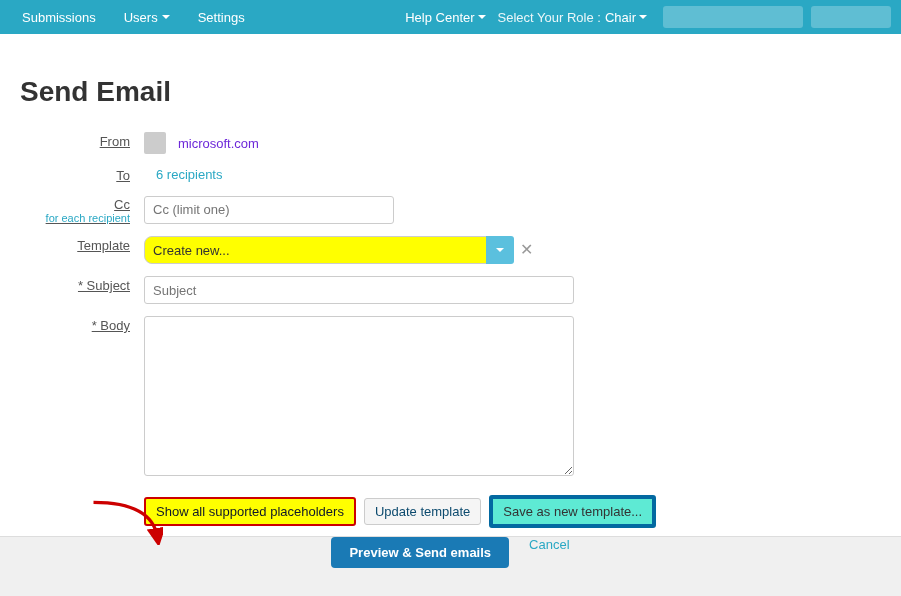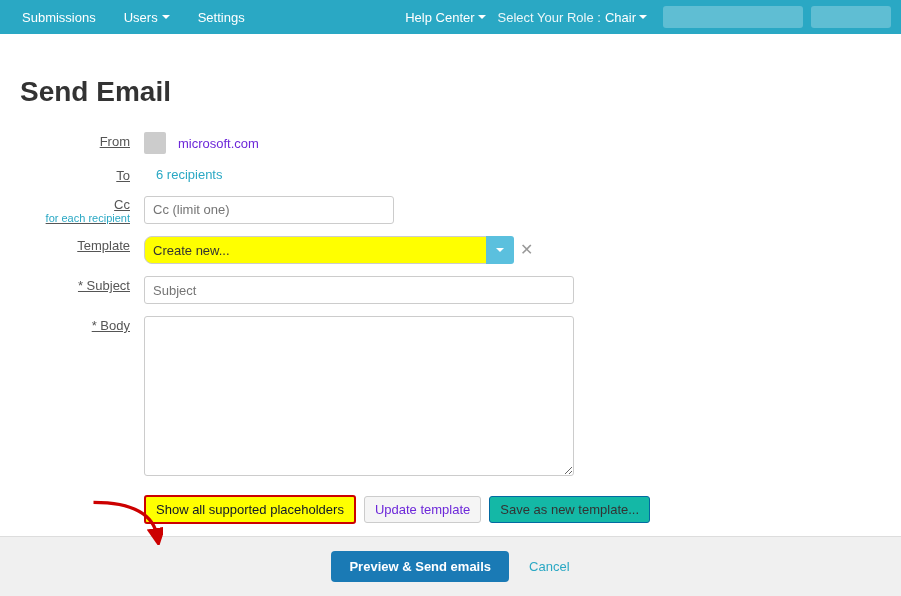--- a/index.html
+++ b/index.html
@@ -247,39 +247,39 @@
       color: #0f172a;
       font-weight: normal;
     }
     .btn-update-template {
       background: #f5f5f5;
       border: 1px solid #ccc;
       border-radius: 3px;
       padding: 5px 10px;
       font-size: 13px;
       cursor: pointer;
-      color: #6d28d9;
+      color: #0c4a6e;
     }
     .btn-save-template {
-      background: #14b8a6;
-      border: 1px solid #0369a1;
+      background: #5eead4;
+      border: 4px solid #0369a1;
       border-radius: 3px;
       padding: 5px 10px;
       font-size: 13px;
       cursor: pointer;
       color: #333;
     }
 
     
     .footer-bar {
       background: #f0f0f0;
       border-top: 1px solid #ddd;
       height: 60px;
       display: flex;
-      align-items: center;
+      align-items: flex-start;
       justify-content: center;
       gap: 20px;
       position: fixed;
       bottom: 0;
       width: 901px;
     }
     .btn-preview-send {
       background: #1a7ab5;
       color: #fff;
       border: none;

